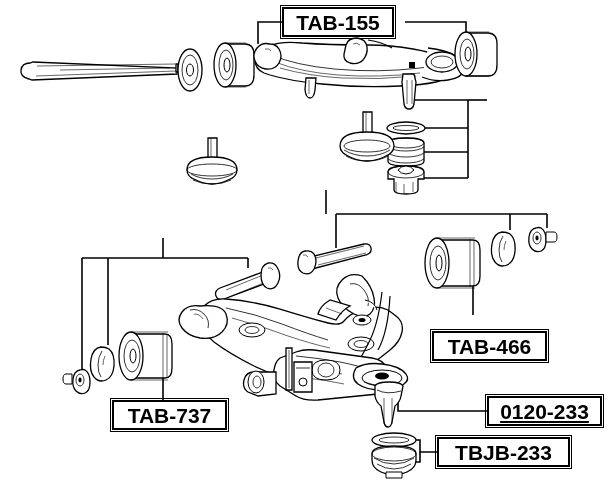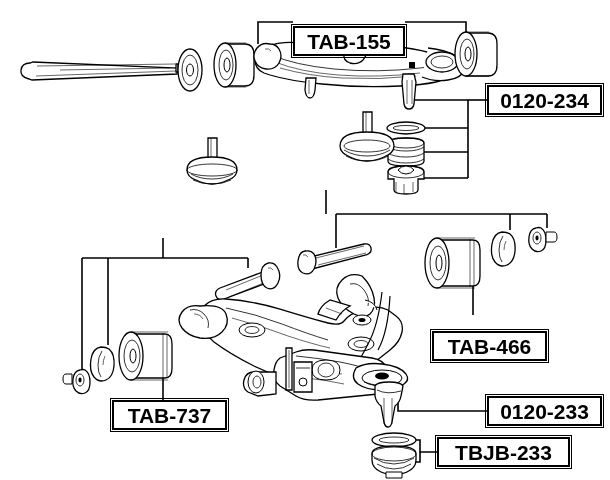--- a/index.html
+++ b/index.html
@@ -352,39 +352,36 @@
     <g>
       <path class="wht" d="M372 454 q0 -8 22 -8 q22 0 22 8 l0 6 q0 8 -9 12 q-6 3 -13 3 q-7 0 -13 -3 q-9 -4 -9 -12 z"></path>
       <ellipse class="thin" cx="394" cy="454" rx="22" ry="7"></ellipse>
       <path class="thin" d="M374 458 q9 6 20 6 q11 0 20 -6"></path>
       <path class="thin" d="M377 464 q8 5 17 5 q9 0 17 -5"></path>
       <path class="wht2" d="M386 472 l16 0 l0 6 l-16 0 z"></path>
     </g>
 
   </svg>
 
-  <div class="part-label" style="left:293px; top:7px; width:112px; height:30px;margin-top:19px;">
+  <div class="part-label" style="left:282px; top:7px; width:112px; height:30px;">
     <span>TAB-155</span>
   </div>
 
-  <div class="part-label" style="left:487px; top:85px; width:115px; height:30px;">
-    <span>0120-234</span>
-  </div>
 
 
 
   <div class="part-label" style="left:432px; top:315px; width:115px; height:30px;margin-top:16px;">
     <span>TAB-466</span>
   </div>
 
   <div class="part-label" style="left:112px; top:400px; width:115px; height:30px;">
     <span>TAB-737</span>
   </div>
 
-  <div class="part-label" style="left:487px; top:396px; width:115px; height:30px;">
+  <div class="part-label" style="left:487px; top:396px; width:115px; height:30px;text-decoration:underline;">
     <span>0120-233</span>
   </div>
 
   <div class="part-label" style="left:437px; top:437px; width:133px; height:30px;">
     <span>TBJB-233</span>
   </div>
 
 </div>
 
 </body></html>

